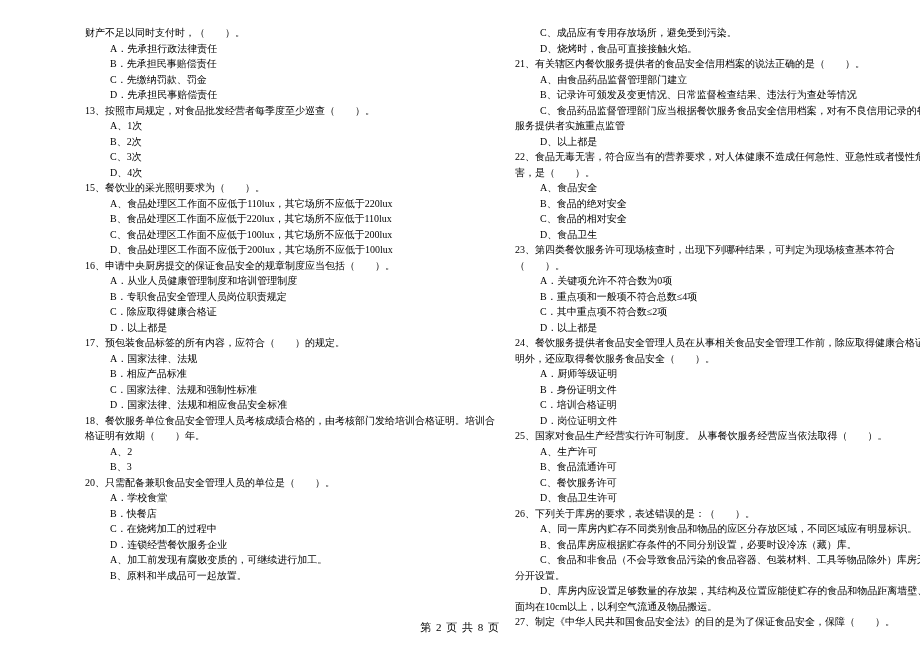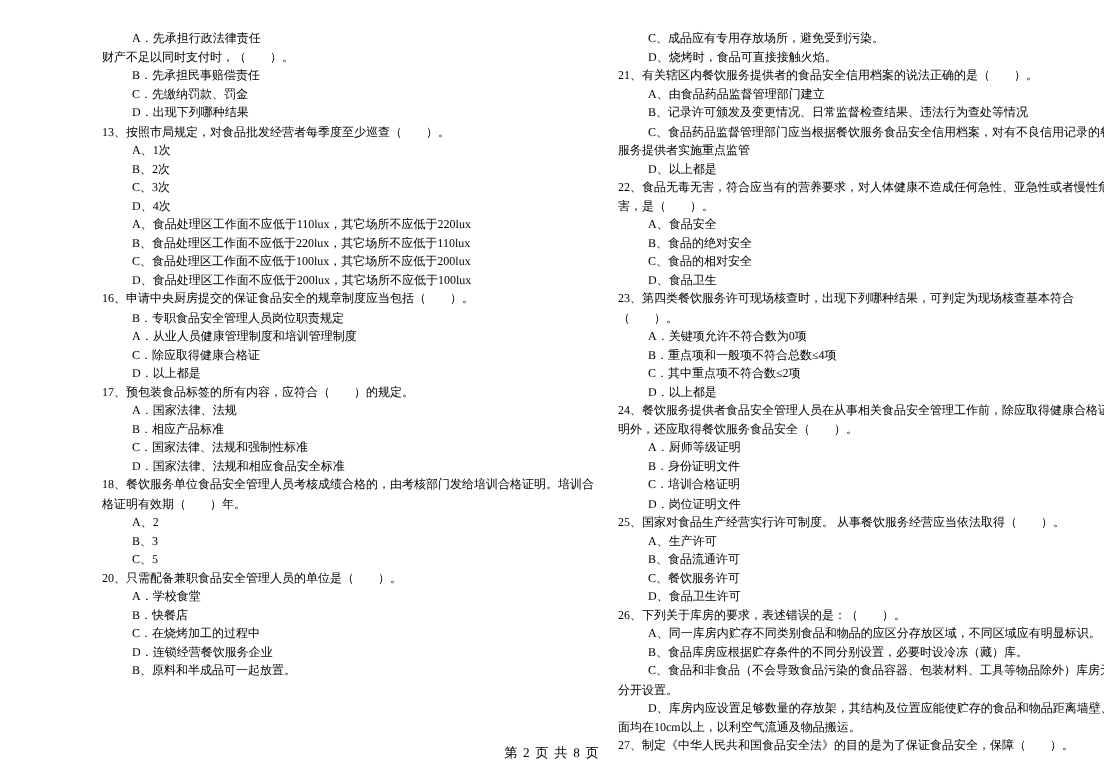--- a/index.html
+++ b/index.html
@@ -41,54 +41,55 @@
       text-align: center;
       font-size: 11px;
       letter-spacing: 1px;
     }
   </style>
 </head>
 <body>
 
 <div class="page">
   <div class="column" id="col-left">
+      <div class="line">财产不足以同时支付时，（　　）。</div>
       <div class="line indent1">A．先承担行政法律责任</div>
-      <div class="line">财产不足以同时支付时，（　　）。</div>
       <div class="line indent1">B．先承担民事赔偿责任</div>
       <div class="line indent1">C．先缴纳罚款、罚金</div>
-      <div class="line indent1">D．出现下列哪种结果</div>
+      <div class="line indent1">D．先承担民事赔偿责任</div>
       <div class="line">13、按照市局规定，对食品批发经营者每季度至少巡查（　　）。</div>
       <div class="line indent1">A、1次</div>
       <div class="line indent1">B、2次</div>
       <div class="line indent1">C、3次</div>
       <div class="line indent1">D、4次</div>
+      <div class="line">15、餐饮业的采光照明要求为（　　）。</div>
       <div class="line indent1">A、食品处理区工作面不应低于110lux，其它场所不应低于220lux</div>
       <div class="line indent1">B、食品处理区工作面不应低于220lux，其它场所不应低于110lux</div>
       <div class="line indent1">C、食品处理区工作面不应低于100lux，其它场所不应低于200lux</div>
       <div class="line indent1">D、食品处理区工作面不应低于200lux，其它场所不应低于100lux</div>
       <div class="line">16、申请中央厨房提交的保证食品安全的规章制度应当包括（　　）。</div>
+      <div class="line indent1">A．从业人员健康管理制度和培训管理制度</div>
       <div class="line indent1">B．专职食品安全管理人员岗位职责规定</div>
-      <div class="line indent1">A．从业人员健康管理制度和培训管理制度</div>
       <div class="line indent1">C．除应取得健康合格证</div>
       <div class="line indent1">D．以上都是</div>
       <div class="line">17、预包装食品标签的所有内容，应符合（　　）的规定。</div>
       <div class="line indent1">A．国家法律、法规</div>
       <div class="line indent1">B．相应产品标准</div>
       <div class="line indent1">C．国家法律、法规和强制性标准</div>
       <div class="line indent1">D．国家法律、法规和相应食品安全标准</div>
       <div class="line">18、餐饮服务单位食品安全管理人员考核成绩合格的，由考核部门发给培训合格证明。培训合</div>
       <div class="line">格证明有效期（　　）年。</div>
       <div class="line indent1">A、2</div>
       <div class="line indent1">B、3</div>
-      <div class="line indent1">C、5</div>
       <div class="line">20、只需配备兼职食品安全管理人员的单位是（　　）。</div>
       <div class="line indent1">A．学校食堂</div>
       <div class="line indent1">B．快餐店</div>
       <div class="line indent1">C．在烧烤加工的过程中</div>
       <div class="line indent1">D．连锁经营餐饮服务企业</div>
+      <div class="line indent1">A、加工前发现有腐败变质的，可继续进行加工。</div>
       <div class="line indent1">B、原料和半成品可一起放置。</div>
     </div>
   <div class="column" id="col-right">
       <div class="line indent1">C、成品应有专用存放场所，避免受到污染。</div>
       <div class="line indent1">D、烧烤时，食品可直接接触火焰。</div>
       <div class="line">21、有关辖区内餐饮服务提供者的食品安全信用档案的说法正确的是（　　）。</div>
       <div class="line indent1">A、由食品药品监督管理部门建立</div>
       <div class="line indent1">B、记录许可颁发及变更情况、日常监督检查结果、违法行为查处等情况</div>
       <div class="line indent1">C、食品药品监督管理部门应当根据餐饮服务食品安全信用档案，对有不良信用记录的餐饮</div>
       <div class="line">服务提供者实施重点监管</div>

